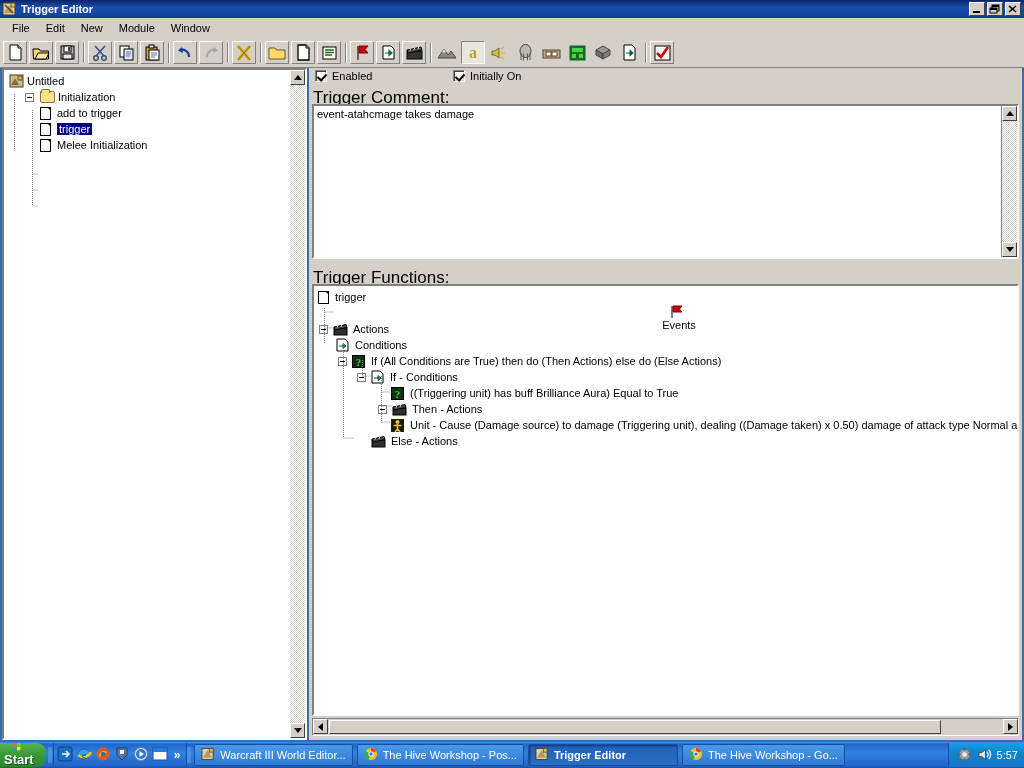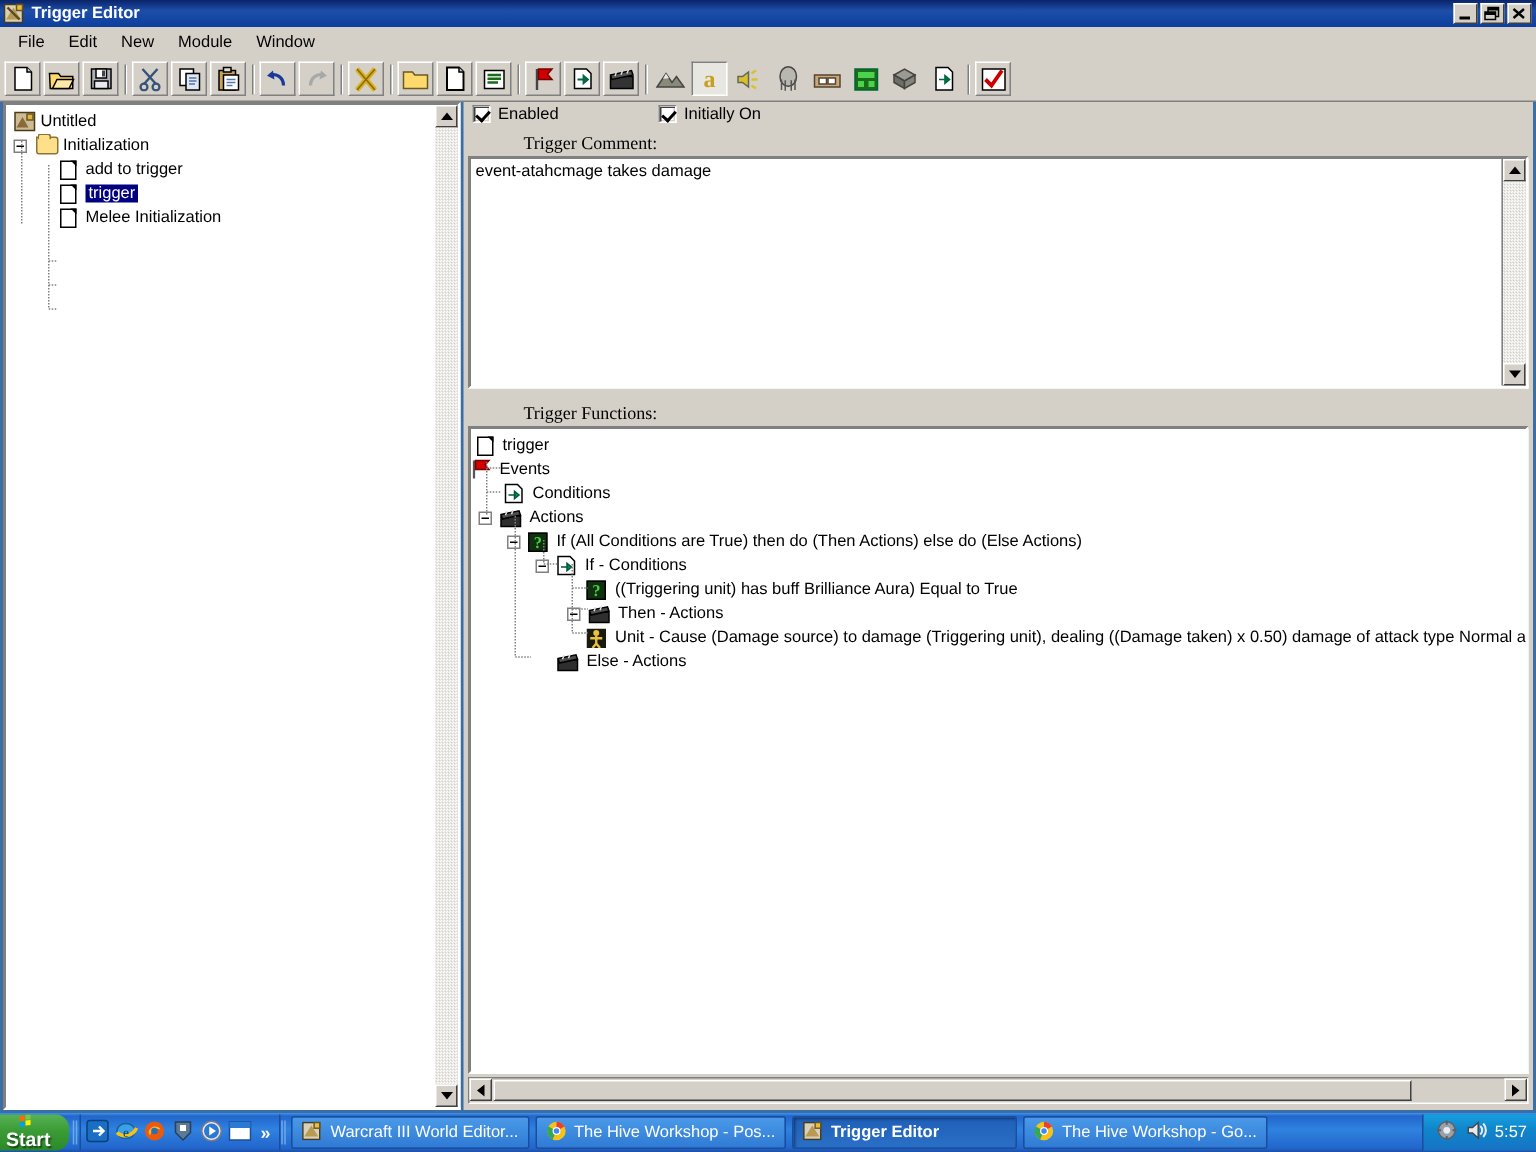--- a/index.html
+++ b/index.html
@@ -96,23 +96,22 @@
     box-shadow: inset 1px 1px 0 #404040, inset -1px -1px 0 #d4d0c8;
     position: relative; margin-right: 5px; flex:0 0 auto;
   }
   .chkbox.checked::after {
     content:''; position:absolute; left:3px; top:1px; width:4px; height:7px;
     border:solid #000; border-width:0 2px 2px 0; transform: rotate(42deg);
   }
   .chk-label { font-size:11px; color:#000; font-family:"Liberation Sans",sans-serif; }
 
   .field-label {
-    position:absolute; font-size:12px; color:#000;
-    font-family:Liberation Serif, serif;
-    margin-left:36px;
+    position:absolute; font-size:17px; color:#000;
+    font-family:Liberation Sans, sans-serif;
   }
 
   .comment-box {
     position:absolute; left:3px; top:36px; width:707px; height:155px;
     background:#fff;
     border:2px solid; border-color:#808080 #ffffff #ffffff #808080;
   }
   .comment-text {
     position:absolute; left:3px; top:2px; right:20px;
     font-size:11px; color:#000; white-space:pre-wrap;
@@ -478,21 +477,21 @@
         <span class="ico ico-map">
           <svg width="15" height="14" viewBox="0 0 15 14">
             <rect x="1" y="1" width="13" height="12" fill="#cdbb93" stroke="#4a3b1a"></rect>
             <path d="M2 11 L6 4 L10 11 Z" fill="#8a6a3a"></path>
             <rect x="9" y="2" width="4" height="4" fill="#e0b43a" stroke="#6a5422"></rect>
           </svg>
         </span>
         <span class="lbl">Untitled</span>
       </div>
 
-      <div class="trow" style="padding-left:5px;">
+      <div class="trow" style="padding-left:5px;margin-left:16px;">
         <span class="expander"></span>
         <span style="display:inline-block;width:6px"></span>
         <span class="ico ico-folder"></span>
         <span class="lbl">Initialization</span>
       </div>
 
       <div class="trow" style="padding-left:36px;">
         <span class="ico ico-page"></span>
         <span class="lbl" style="padding-left:6px">add to trigger</span>
       </div>
@@ -521,21 +520,21 @@
       </div>
     </div>
   </div>
 
   <div class="rightpanel">
 
     <div class="chk-row" style="left:6px; top:2px;">
       <span class="chkbox checked"></span>
       <span class="chk-label">Enabled</span>
     </div>
-    <div class="chk-row" style="left:130px; top:2px;">
+    <div class="chk-row" style="left:144px; top:2px;">
       <span class="chkbox checked"></span>
       <span class="chk-label">Initially On</span>
     </div>
 
     <div class="field-label" style="left:4px; top:20px;">Trigger Comment:</div>
 
     <div class="comment-box">
       <div class="comment-text">event-atahcmage takes damage</div>
       <div class="vscroll">
         <div class="sb-btn" style="top:0">
@@ -550,53 +549,53 @@
 
     <div class="field-label" style="left:4px; top:200px;">Trigger Functions:</div>
 
     <div class="funcs-box">
 
       <div class="trow" style="padding-left:4px; margin-top:3px;">
         <span class="ico ico-page"></span>
         <span class="lbl" style="padding-left:6px">trigger</span>
       </div>
 
-      <div class="trow" style="">
+      <div class="trow" style="padding-left:22px;flex-direction:column;">
         <span class="ico ico-flag">
           <svg width="14" height="14" viewBox="0 0 14 14">
             <path d="M2 1 v12" stroke="#555" stroke-width="1.5"></path>
             <path d="M3 1 h9 l-2.6 3 l2.6 3 h-9 z" fill="#d40000" stroke="#700"></path>
           </svg>
         </span>
         <span class="lbl" style="padding-left:5px">Events</span>
-      </div>
-
-      <div class="trow" style="padding-left:22px;">
-        <span class="ico ico-cond">
-          <svg width="14" height="14" viewBox="0 0 14 14">
-            <path d="M1 1 h8 l3 3 v9 h-11 z" fill="#fff" stroke="#000"></path>
-            <path d="M3 8 h5 M7 5.6 L10 8 L7 10.4 Z" fill="#11a611" stroke="#054" stroke-width="1"></path>
-          </svg>
-        </span>
-        <span class="lbl" style="padding-left:5px">Conditions</span>
       </div>
 
       <div class="trow" style="padding-left:5px;">
         <span class="expander"></span>
         <span style="display:inline-block;width:5px"></span>
         <span class="ico ico-action">
           <svg width="15" height="13" viewBox="0 0 15 13">
             <rect x="1" y="5" width="13" height="7" fill="#2e2e2e" stroke="#000"></rect>
             <path d="M1 4 L13 1.5 L14 4.4 L2 7 Z" fill="#4d4d4d" stroke="#000"></path>
             <path d="M4 4.5 L5 1.8 M8 3.8 L9 1.2" stroke="#ddd"></path>
           </svg>
         </span>
         <span class="lbl" style="padding-left:5px">Actions</span>
       </div>
 
+      <div class="trow" style="padding-left:22px;">
+        <span class="ico ico-cond">
+          <svg width="14" height="14" viewBox="0 0 14 14">
+            <path d="M1 1 h8 l3 3 v9 h-11 z" fill="#fff" stroke="#000"></path>
+            <path d="M3 8 h5 M7 5.6 L10 8 L7 10.4 Z" fill="#11a611" stroke="#054" stroke-width="1"></path>
+          </svg>
+        </span>
+        <span class="lbl" style="padding-left:5px">Conditions</span>
+      </div>
+
       <div class="trow" style="padding-left:24px;">
         <span class="expander"></span>
         <span style="display:inline-block;width:5px"></span>
         <span class="ico ico-if">?</span>
         <span class="lbl" style="padding-left:6px">If (All Conditions are True) then do (Then Actions) else do (Else Actions)</span>
       </div>
 
       <div class="trow" style="padding-left:43px;">
         <span class="expander"></span>
         <span style="display:inline-block;width:5px"></span>

